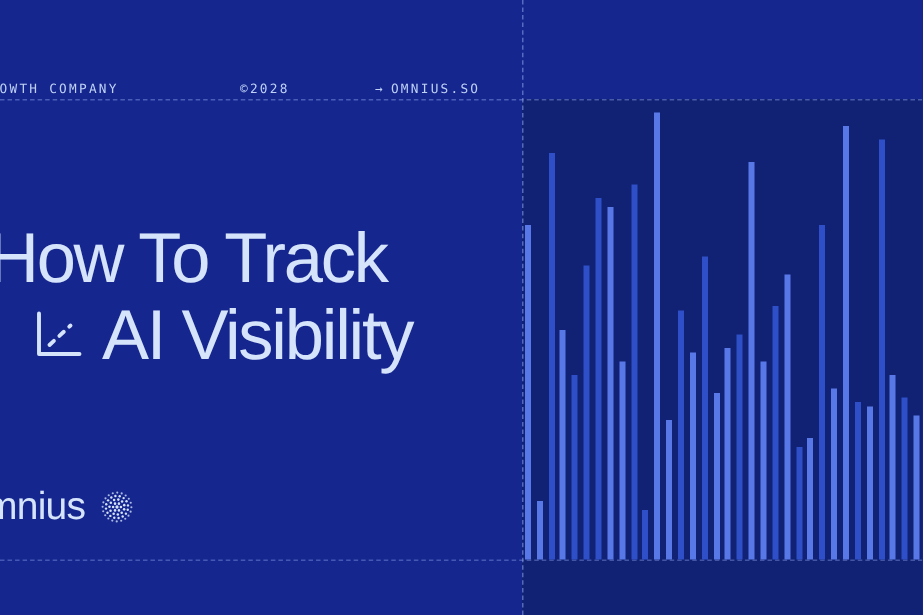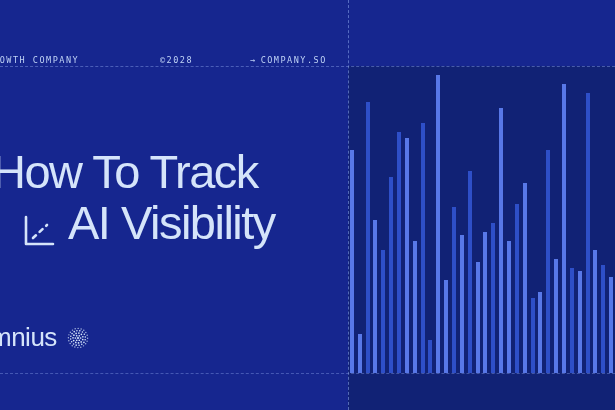--- a/index.html
+++ b/index.html
@@ -69,21 +69,21 @@
     width:360px;
     color:#D5E4FA;
     font-size:47px;
     font-weight:400;
     line-height:1.04;
     letter-spacing:-1.5px;
   }
   #headline-line-1 { display:block; }
   #headline-line-2 {
     display:flex;
-    align-items:flex-end;
+    align-items:center;
     gap:12px;
     margin-left:30px;
     margin-top:2px;
   }
 
   #trend-icon {
     flex:0 0 auto;
     width:34px; height:34px;
     display:block;
   }
@@ -162,21 +162,21 @@
       <div class="bar" style="left: 245.368px; width: 4px; height: 123.41px; background: rgb(88, 120, 232);"></div>
       <div class="bar" style="left: 253.221px; width: 4px; height: 108.36px; background: rgb(46, 79, 200);"></div>
       <div class="bar" style="left: 261.074px; width: 4px; height: 96.32px; background: rgb(88, 120, 232);"></div>
     </div>
 
   <div id="meta-row">
     <span id="meta-company">NIC GROWTH COMPANY</span>
     <span id="meta-year">©2028</span>
     <span id="meta-site">
       <span>→</span>
-      <span>COMPANY.SO</span>
+      <span>OMNIUS.SO</span>
     </span>
   </div>
 
   <h1 id="headline">
     <span id="headline-line-1">How To Track</span>
     <span id="headline-line-2">
       <svg id="trend-icon" viewBox="0 0 34 34">
         <path d="M4 3 L4 30 L31 30" fill="none" stroke="#D5E4FA" stroke-width="2.6" stroke-linecap="round" stroke-linejoin="round"></path>
         <path d="M11 24 L25 11" fill="none" stroke="#D5E4FA" stroke-width="2.6" stroke-linecap="round" stroke-dasharray="4 5"></path>
       </svg>

